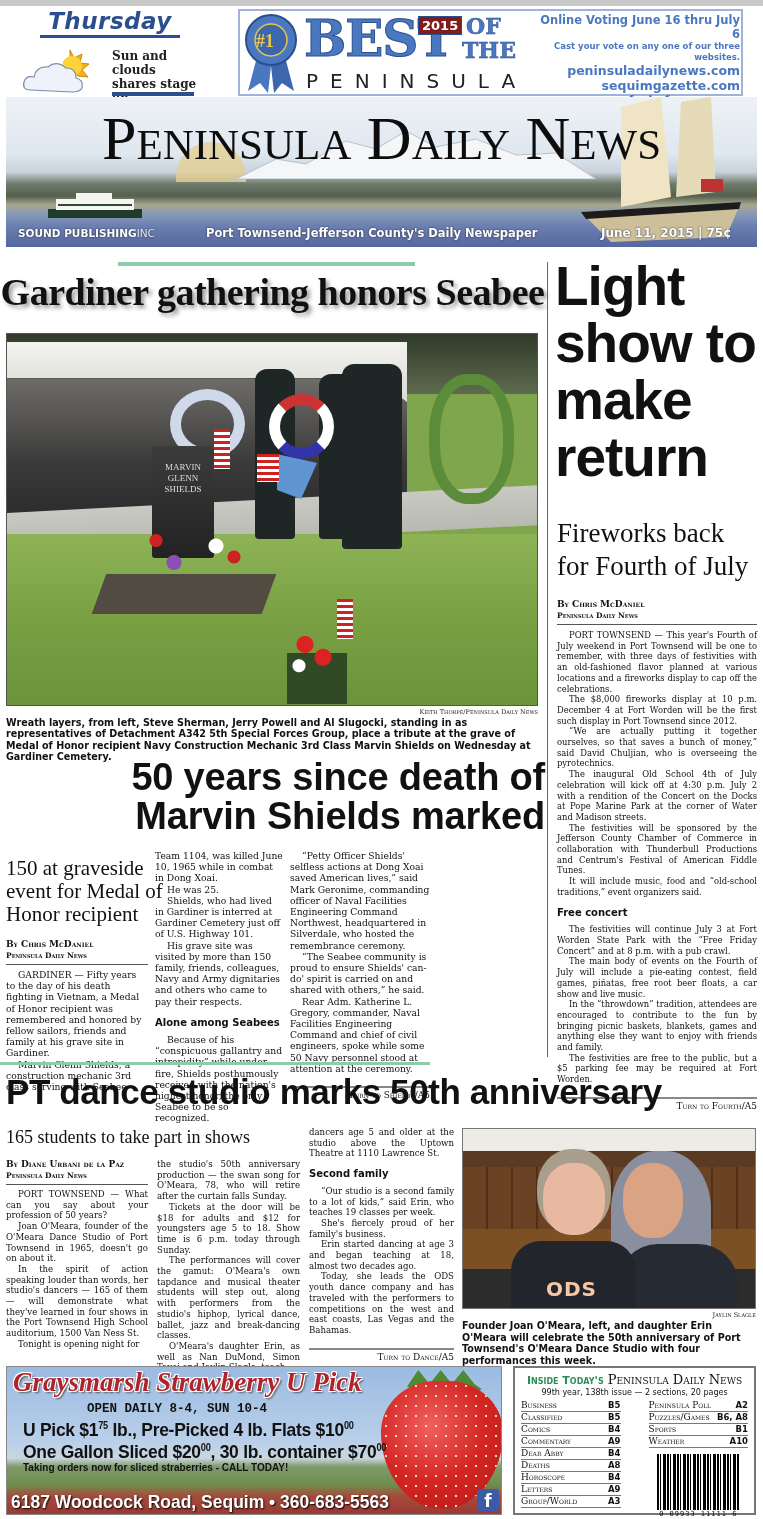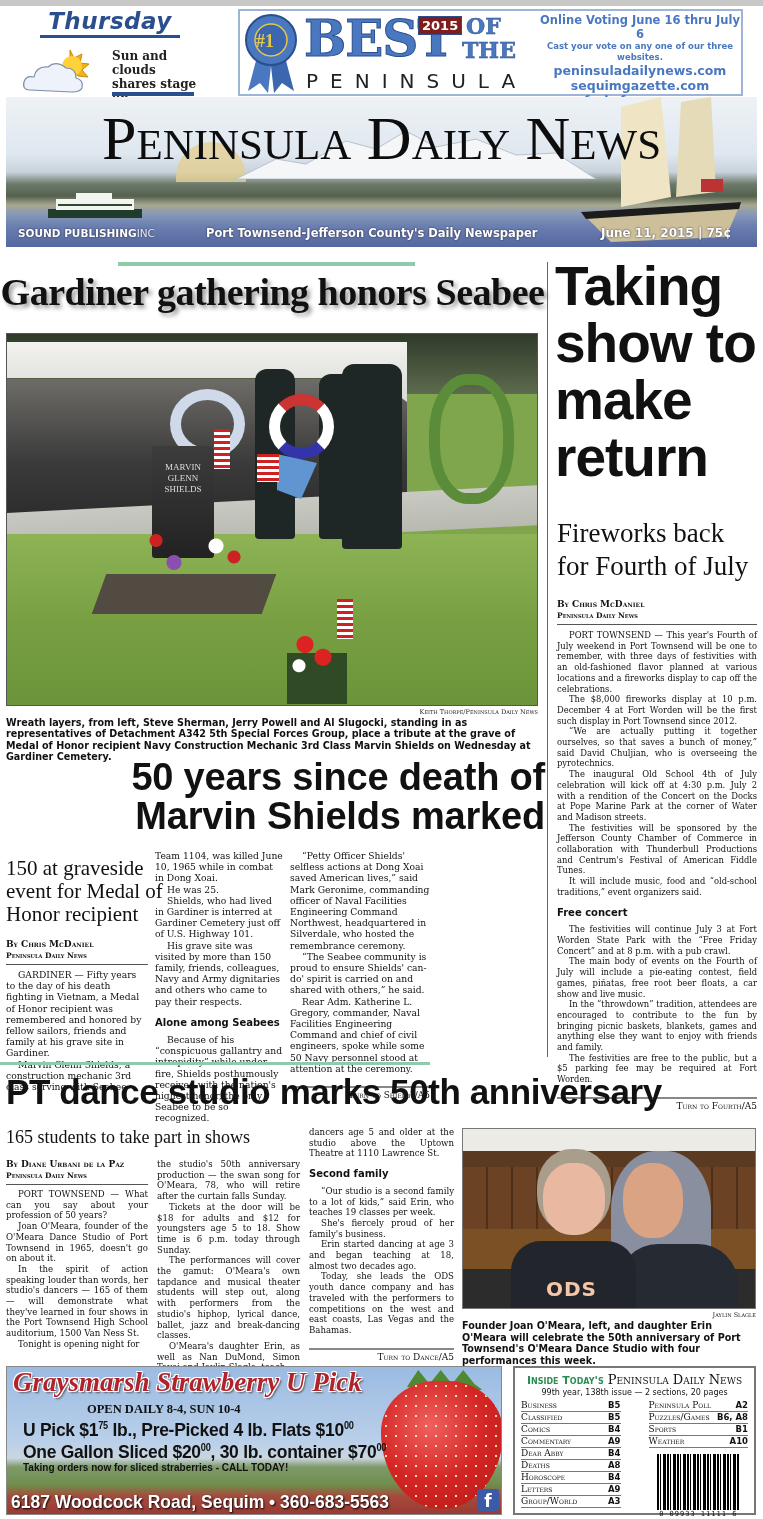--- a/index.html
+++ b/index.html
@@ -13,21 +13,21 @@
 .weather-text .pg{color:#b01818}
 .weather-underline{left:112px;top:92px;width:82px;height:4px;background:#2b4f8e}
 
 .bestof{left:238px;top:9px;width:505px;height:87px;border:2px solid #9db4d8;background:#fff}
 .ribbon{left:4px;top:2px;width:55px;height:80px}
 .best-big{left:64px;top:0px;font-family:"DejaVu Serif",serif;font-weight:bold;font-size:50px;color:#4a78c0;letter-spacing:-1px;line-height:56px;-webkit-text-stroke:1px #2b4f8e}
 .best-year{left:178px;top:5px;background:#7f1d1d;color:#fff;font-family:"DejaVu Sans",sans-serif;font-weight:bold;font-size:13px;padding:1px 3px;border:1px solid #2b4f8e}
 .best-of{left:222px;top:2px;font-family:"DejaVu Serif",serif;font-weight:bold;font-size:22px;color:#4a78c0;-webkit-text-stroke:0.5px #2b4f8e}
 .best-the{left:222px;top:26px;font-family:"DejaVu Serif",serif;font-weight:bold;font-size:22px;color:#4a78c0;-webkit-text-stroke:0.5px #2b4f8e}
 .best-pen{left:66px;top:58px;font-family:"DejaVu Sans",sans-serif;font-size:20px;letter-spacing:12px;color:#222}
-.best-info{left:300px;top:2px;width:200px;text-align:center;color:#4a78c0;font-family:"DejaVu Sans",sans-serif;font-weight:bold}
+.best-info{left:300px;top:2px;width:200px;text-align:right;color:#4a78c0;font-family:"DejaVu Sans",sans-serif;font-weight:bold}
 .best-info .l1{font-size:11.5px;line-height:14px}
 .best-info .l2{font-size:8.5px;line-height:11px}
 .best-info .site{font-size:12.5px;line-height:15px}
 
 .masthead{left:6px;top:97px;width:751px;height:150px;background:linear-gradient(180deg,#eef2f6 0%,#dfe7ef 38%,#c9d3dc 50%,#6d7a6a 58%,#55604f 66%,#a7a88f 72%,#8899b8 78%,#6b7fb0 86%,#5467a0 100%);overflow:hidden}
 .mountains{left:230px;top:32px;width:360px;height:50px}
 .sun{left:170px;top:45px;width:70px;height:40px;border-radius:40px 40px 0 0;background:#e5cf93;opacity:0.8}
 .ferry{left:40px;top:94px;width:100px;height:30px}
 .ship{left:545px;top:0px;width:200px;height:150px}
 .mast-title{left:0;top:6px;width:751px;text-align:center;font-family:"Liberation Serif",serif;font-size:62px;color:#0d0d0d;letter-spacing:0px;font-variant:small-caps;line-height:70px}
@@ -99,21 +99,21 @@
 .p2-woman1-body{left:48px;top:112px;width:125px;height:75px;background:#22252c;border-radius:30px 30px 0 0}
 .p2-ods{left:83px;top:148px;font-family:"DejaVu Sans",sans-serif;font-weight:bold;font-size:20px;color:#f5c7a6;letter-spacing:1px}
 .p2-woman2-hair{left:148px;top:22px;width:100px;height:130px;border-radius:45% 45% 20% 20%;background:#8a8fa0}
 .p2-woman2-head{left:160px;top:34px;width:60px;height:75px;border-radius:45%;background:#d9a384}
 .p2-woman2-body{left:155px;top:115px;width:120px;height:70px;background:#262a33;border-radius:40px 40px 0 0}
 .credit2{left:620px;top:1311px;width:136px;text-align:right}
 .caption2{left:462px;top:1320px;width:296px;font-family:"DejaVu Sans",sans-serif;font-weight:bold;font-size:9.6px;line-height:11.5px}
 
 .ad{left:6px;top:1366px;width:496px;height:149px;border:1px solid #888;overflow:hidden;background:linear-gradient(180deg,#9bbbe2 0%,#b9cfe9 50%,#c9d6e0 62%,#7f9a6a 68%,#6f8e4c 80%,#a54a3c 88%,#9a3a34 100%)}
 .ad-title{left:6px;top:0px;font-family:"Liberation Serif",serif;font-weight:bold;font-style:italic;font-size:27px;color:#b0232c;text-shadow:1px 1px 0 #fff,-1px -1px 0 #fff,1px -1px 0 #fff,-1px 1px 0 #fff,2px 2px 2px #555}
-.ad-hours{left:80px;top:35px;font-family:Liberation Serif, serif;font-weight:bold;font-size:12.5px;color:#111}
+.ad-hours{left:80px;top:35px;font-family:Liberation Mono, monospace;font-weight:bold;font-size:12.5px;color:#111}
 .ad-l1{left:16px;top:52px;font-family:"Liberation Sans",sans-serif;font-weight:bold;font-size:19px;color:#111;letter-spacing:-0.3px;transform:scaleX(0.92);transform-origin:left}
 .ad-l2{left:16px;top:74px;font-family:"Liberation Sans",sans-serif;font-weight:bold;font-size:19px;color:#111;letter-spacing:-0.3px;transform:scaleX(0.92);transform-origin:left}
 .ad-l1 sup,.ad-l2 sup{font-size:10px;vertical-align:super;line-height:0}
 .ad-l3{left:16px;top:95px;font-family:"Liberation Sans",sans-serif;font-weight:bold;font-size:10px;color:#111}
 .ad-addr{left:4px;top:124px;font-family:"Liberation Sans",sans-serif;font-weight:bold;font-size:19px;color:#fff;text-shadow:1px 1px 2px #000;transform:scaleX(0.92);transform-origin:left}
 .strawberry{left:374px;top:14px;width:122px;height:128px;border-radius:45% 45% 50% 50%/40% 40% 60% 60%;background:radial-gradient(circle at 40% 35%,#f06060,#d42525 50%,#b51818);}
 .strawberry::after{content:"";position:absolute;inset:0;border-radius:inherit;background:radial-gradient(circle,#f5e09a 1px,transparent 1.5px) 0 0/10px 10px}
 .leaves{left:400px;top:3px;width:75px;height:28px;background:#4f8a32;clip-path:polygon(0 60%,15% 0,30% 50%,45% 0,60% 50%,75% 0,90% 50%,100% 70%,50% 100%)}
 .fb{left:470px;top:122px;width:22px;height:22px;background:#3b5aa8;border-radius:3px;color:#fff;font-family:"DejaVu Sans",sans-serif;font-weight:bold;font-size:17px;text-align:center;line-height:24px}
 
@@ -240,21 +240,21 @@
   <div class="subhead">Alone among Seabees</div>
   <p>Because of his “conspicuous gallantry and intrepidity” while under fire, Shields posthumously received with the nation's highest honor, the only Seabee to be so recognized.</p>
 </div>
 <div class="abs col" style="left:290px;top:850px;width:140px">
   <p>“Petty Officer Shields' selfless actions at Dong Xoai saved American lives,” said Mark Geronime, commanding officer of Naval Facilities Engineering Command Northwest, headquartered in Silverdale, who hosted the remembrance ceremony.</p>
   <p>“The Seabee community is proud to ensure Shields' can-do' spirit is carried on and shared with others,” he said.</p>
   <p>Rear Adm. Katherine L. Gregory, commander, Naval Facilities Engineering Command and chief of civil engineers, spoke while some 50 Navy personnel stood at attention at the ceremony.</p>
   <div class="jump">Turn to Shields/A5</div>
 </div>
 
-<div class="abs light-hl">Taking show to make return</div>
+<div class="abs light-hl">Light show to make return</div>
 <div class="abs light-deck">Fireworks back for Fourth of July</div>
 <div class="abs light-by">
   <div class="byline">By Chris McDaniel</div>
   <div class="byorg">Peninsula Daily News</div>
 </div>
 <div class="abs col light-body">
   <p>PORT TOWNSEND — This year's Fourth of July weekend in Port Townsend will be one to remember, with three days of festivities with an old-fashioned flavor planned at various locations and a fireworks display to cap off the celebrations.</p>
   <p>The $8,000 fireworks display at 10 p.m. December 4 at Fort Worden will be the first such display in Port Townsend since 2012.</p>
   <p>“We are actually putting it together ourselves, so that saves a bunch of money,” said David Chuljian, who is overseeing the pyrotechnics.</p>
   <p>The inaugural Old School 4th of July celebration will kick off at 4:30 p.m. July 2 with a rendition of the Concert on the Docks at Pope Marine Park at the corner of Water and Madison streets.</p>

